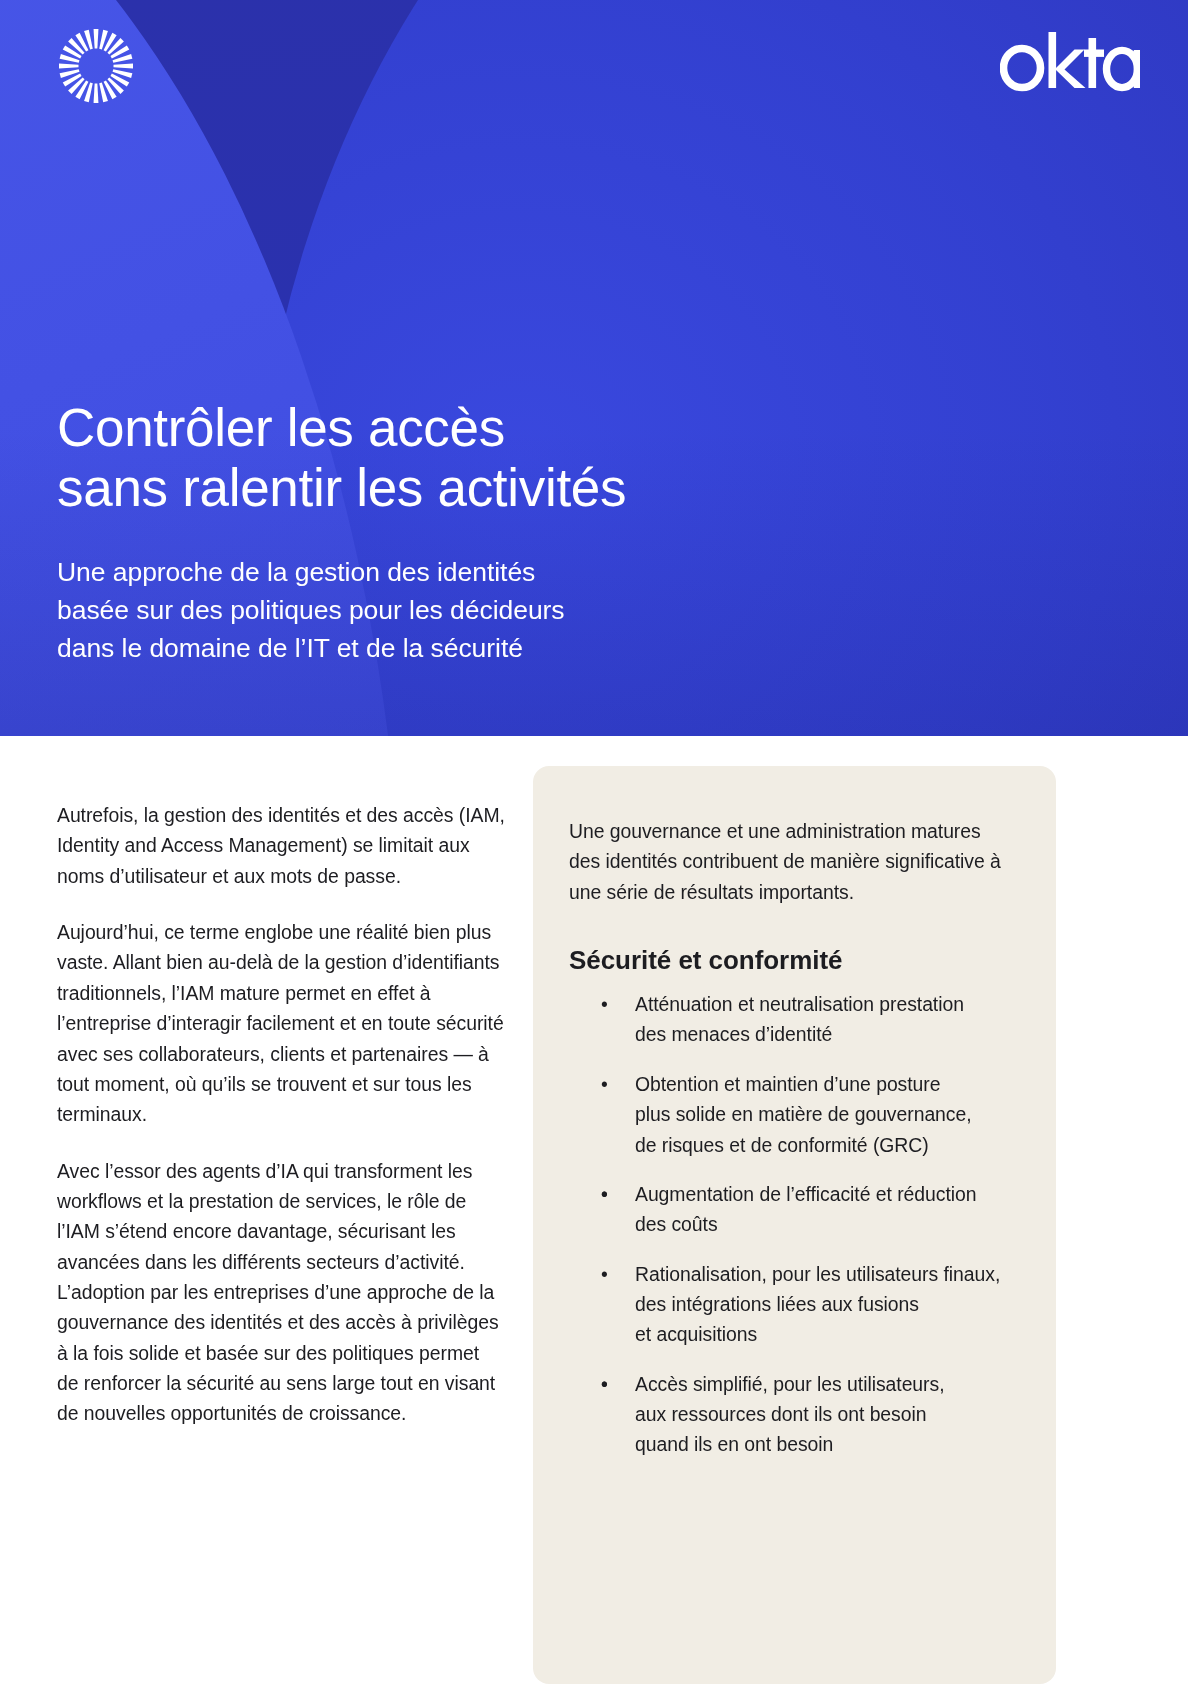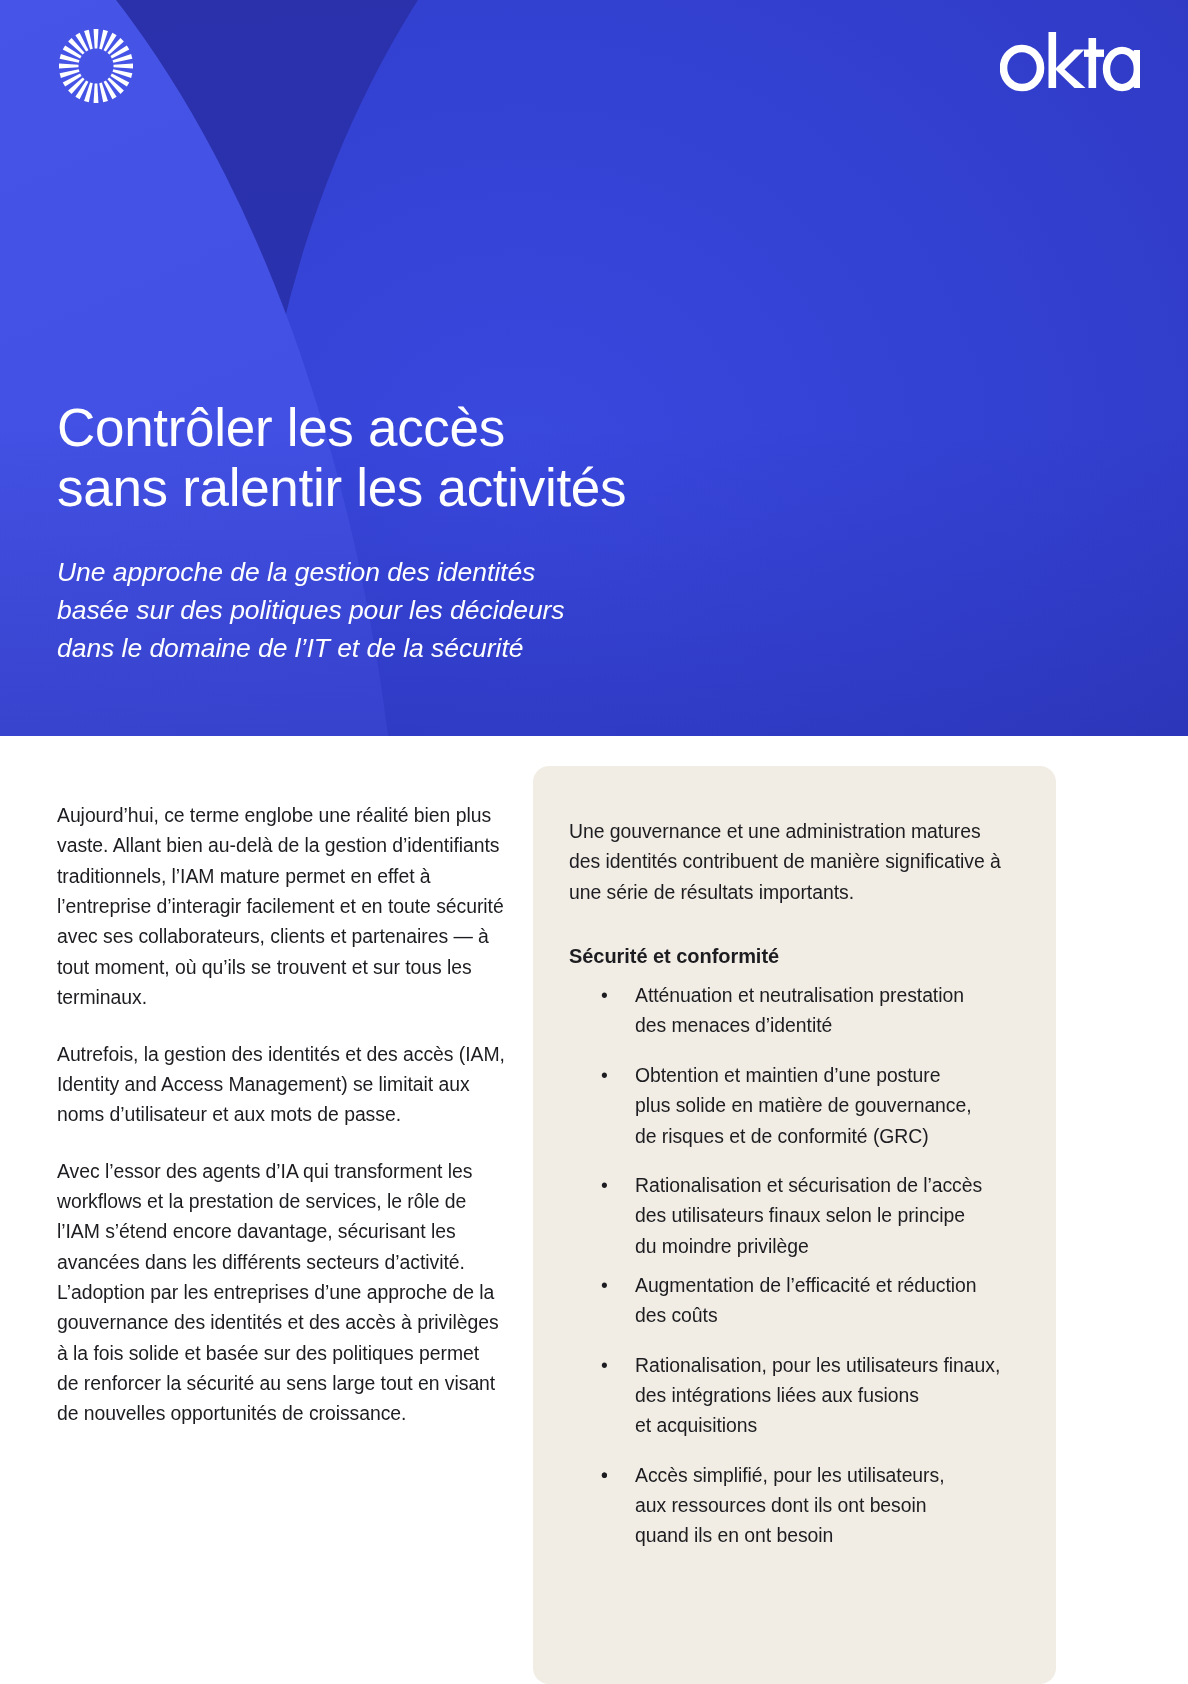--- a/index.html
+++ b/index.html
@@ -99,21 +99,20 @@
   }
 
   .hero-subtitle {
     margin-top:34px;
     color:#ffffff;
     font-size:26.5px;
     line-height:1.44;
     font-weight:400;
     letter-spacing:-0.05px;
     white-space:pre-line;
-    font-style:italic;
   }
 
   
   .content {
     position:absolute;
     left:0;
     top:736px;
     width:1188px;
     height:948px;
     background:#ffffff;
@@ -151,21 +150,21 @@
 
   .panel-lead {
     color:#1d1d21;
     font-size:19.4px;
     line-height:1.565;
     letter-spacing:-0.05px;
   }
 
   .panel-heading {
     color:#1d1d21;
-    font-size:20px;
+    font-size:26px;
     font-weight:700;
     line-height:1.5;
     letter-spacing:-0.05px;
     margin-top:34px;
     margin-bottom:8px;
   }
 
   ul.panel-list { list-style:none; }
 
   ul.panel-list li {
@@ -253,22 +252,22 @@
 sans ralentir les activités</h1>
       <p class="hero-subtitle">Une approche de la gestion des identités
 basée sur des politiques pour les décideurs
 dans le domaine de l’IT et de la sécurité</p>
     </div>
   </div>
 
   <div class="content">
 
     <div class="col-left">
+      <p>Autrefois, la gestion des identités et des accès (IAM, Identity and Access Management) se limitait aux noms d’utilisateur et aux mots de passe.</p>
       <p>Aujourd’hui, ce terme englobe une réalité bien plus vaste. Allant bien au-delà de la gestion d’identifiants traditionnels, l’IAM mature permet en effet à l’entreprise d’interagir facilement et en toute sécurité avec ses collaborateurs, clients et partenaires — à tout moment, où qu’ils se trouvent et sur tous les terminaux.</p>
-      <p>Autrefois, la gestion des identités et des accès (IAM, Identity and Access Management) se limitait aux noms d’utilisateur et aux mots de passe.</p>
       <p>Avec l’essor des agents d’IA qui transforment les workflows et la prestation de services, le rôle de l’IAM s’étend encore davantage, sécurisant les avancées dans les différents secteurs d’activité. L’adoption par les entreprises d’une approche de la gouvernance des identités et des accès à privilèges à la fois solide et basée sur des politiques permet de renforcer la sécurité au sens large tout en visant de nouvelles opportunités de croissance.</p>
     </div>
 
     <aside class="panel">
       <div class="panel-inner">
 
         <p class="panel-lead">Une gouvernance et une administration matures des identités contribuent de manière significative à une série de résultats importants.</p>
 
         <h2 class="panel-heading">Sécurité et conformité</h2>
         <ul class="panel-list">
@@ -278,23 +277,20 @@
 des menaces d’identité</span>
           </li>
           <li>
             <span class="bullet">•</span>
             <span class="li-text">Obtention et maintien d’une posture
 plus solide en matière de gouvernance,
 de risques et de conformité (GRC)</span>
           </li>
           <li>
             <span class="bullet">•</span>
-            <span class="li-text">Rationalisation et sécurisation de l’accès
-des utilisateurs finaux selon le principe
-du moindre privilège</span>
           </li>
         </ul>
 
         <ul class="panel-list">
           <li>
             <span class="bullet">•</span>
             <span class="li-text">Augmentation de l’efficacité et réduction
 des coûts</span>
           </li>
           <li>

